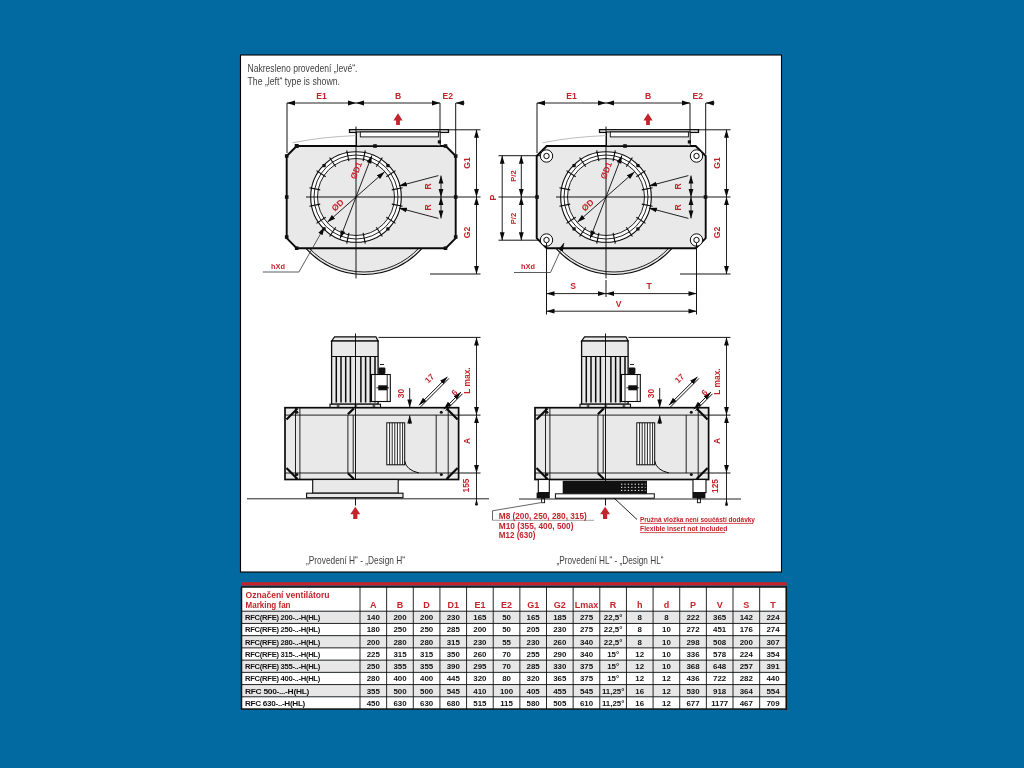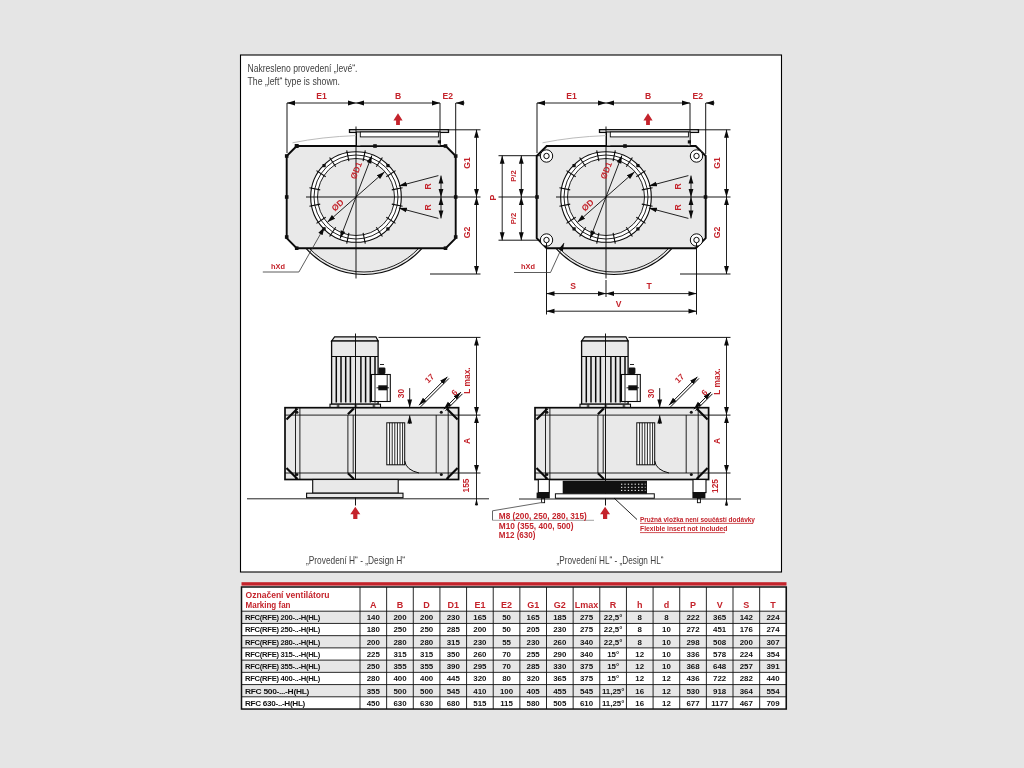--- a/index.html
+++ b/index.html
@@ -1,16 +1,16 @@
 <!DOCTYPE html>
 <html><head>
 <meta charset="utf-8">
 <style>
   html,body{margin:0;padding:0;background:#fff;}
-  #page{position:relative;width:1024px;height:768px;background:#e5e5e5;overflow:hidden;
+  #page{position:relative;width:1024px;height:768px;background:#0369a1;overflow:hidden;
         font-family:"Liberation Sans", sans-serif;}
   svg text{font-family:"Liberation Sans", sans-serif;}
 </style>
 </head>
 <body>
 <div id="page">
 <svg width="1024" height="768" viewBox="0 0 1024 768" style="position:absolute;left:0;top:0">
 <defs>
   <marker id="ar" orient="auto-start-reverse" markerUnits="userSpaceOnUse" markerWidth="9" markerHeight="6" refX="8.2" refY="3">
     <path d="M0.2,0.6 L8.4,3 L0.2,5.4 z" fill="#0a0a0a"></path>

